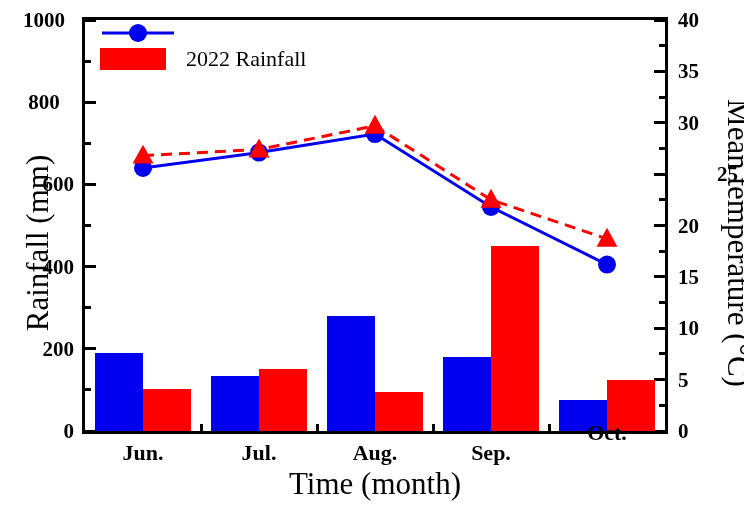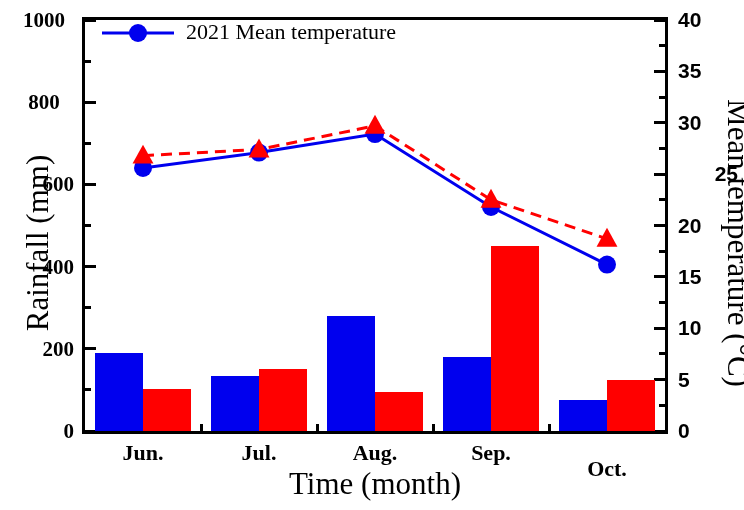--- a/index.html
+++ b/index.html
@@ -22,21 +22,21 @@
   .tick{position:absolute;background:#000;}
   .tick-major-l{left:0;width:11px;height:3px;}
   .tick-minor-l{left:0;width:6px;height:3px;}
   .tick-major-r{right:0;width:11px;height:3px;}
   .tick-minor-r{right:0;width:6px;height:3px;}
   .tick-major-b{bottom:0;width:3px;height:10px;}
 
   .ylabel-l{position:absolute;text-align:right;font-size:21px;font-weight:bold;color:#000;
     font-family:"Liberation Serif",serif;width:60px;}
   .ylabel-r{position:absolute;text-align:left;font-size:21px;font-weight:bold;color:#000;
-    font-family:Liberation Sans, sans-serif;width:60px;}
+    font-family:Liberation Serif, serif;width:60px;}
   .xlabel-b{position:absolute;text-align:center;font-size:22px;font-weight:bold;color:#000;
     font-family:"Liberation Serif",serif;width:80px;}
 
   .bar{position:absolute;bottom:0;box-sizing:border-box;}
 
   #legend{position:absolute;left:100px;top:18px;}
   .leg-row{display:flex;align-items:center;height:27px;}
   .leg-key{width:80px;height:22px;position:relative;margin-right:6px;}
   .leg-text{font-size:22px;color:#000;font-family:"Liberation Serif",serif;white-space:nowrap;}
   .leg-swatch{width:66px;height:22px;}
@@ -142,28 +142,33 @@
       <div class="ylabel-r" style="left: 678px; top: 162.125px; text-align: right;">25</div>
       <div class="ylabel-r" style="left: 678px; top: 110.75px;">30</div>
       <div class="ylabel-r" style="left: 678px; top: 59.375px;">35</div>
       <div class="ylabel-r" style="left: 678px; top: 8px;">40</div>
     </div>
   <div id="xlabels">
       <div class="xlabel-b" style="left: 103px; top: 440px;">Jun.</div>
       <div class="xlabel-b" style="left: 219px; top: 440px;">Jul.</div>
       <div class="xlabel-b" style="left: 335px; top: 440px;">Aug.</div>
       <div class="xlabel-b" style="left: 451px; top: 440px;">Sep.</div>
-      <div class="xlabel-b" style="left: 567px; top: 456px;">Oct.</div>
+      <div class="xlabel-b" style="left: 567px; top: 420px;">Oct.</div>
     </div>
 
   <div id="legend">
       <div class="leg-row">
         <div class="leg-key">
           <svg width="76" height="24">
             <line x1="2" y1="12" x2="74" y2="12" stroke="#0000EE" stroke-width="3"></line>
             <circle cx="38" cy="12" r="9" fill="#0000EE"></circle>
           </svg>
         </div>
-        <div class="leg-text">2021 Mean temperature</div>
+      </div>
+      <div class="leg-row">
+        <div class="leg-key">
+          <div class="leg-swatch" style="background: rgb(255, 0, 0);"></div>
+        </div>
+        <div class="leg-text">2022 Rainfall</div>
       </div>
     </div>
 
 </div>
 
 </body></html>

